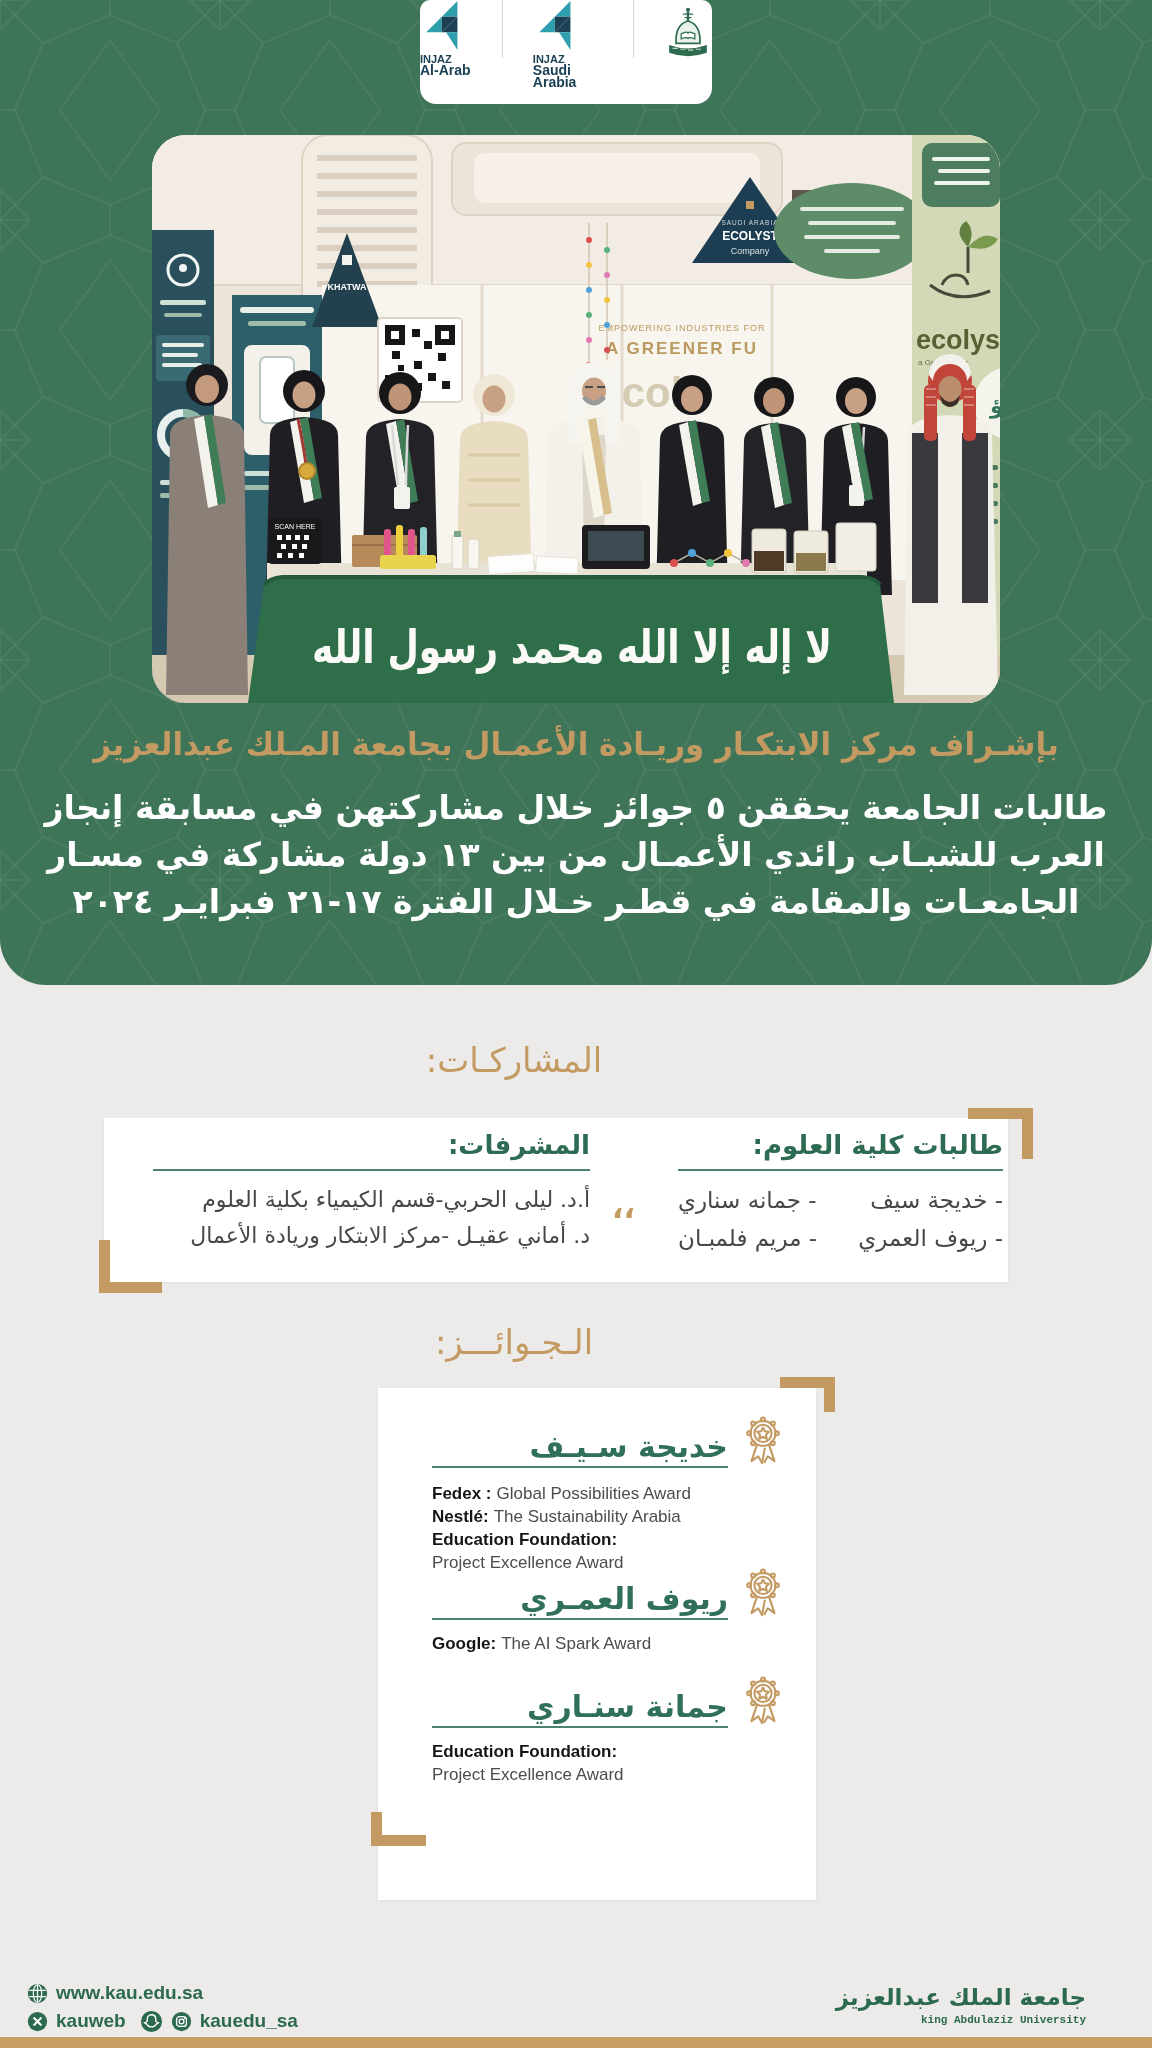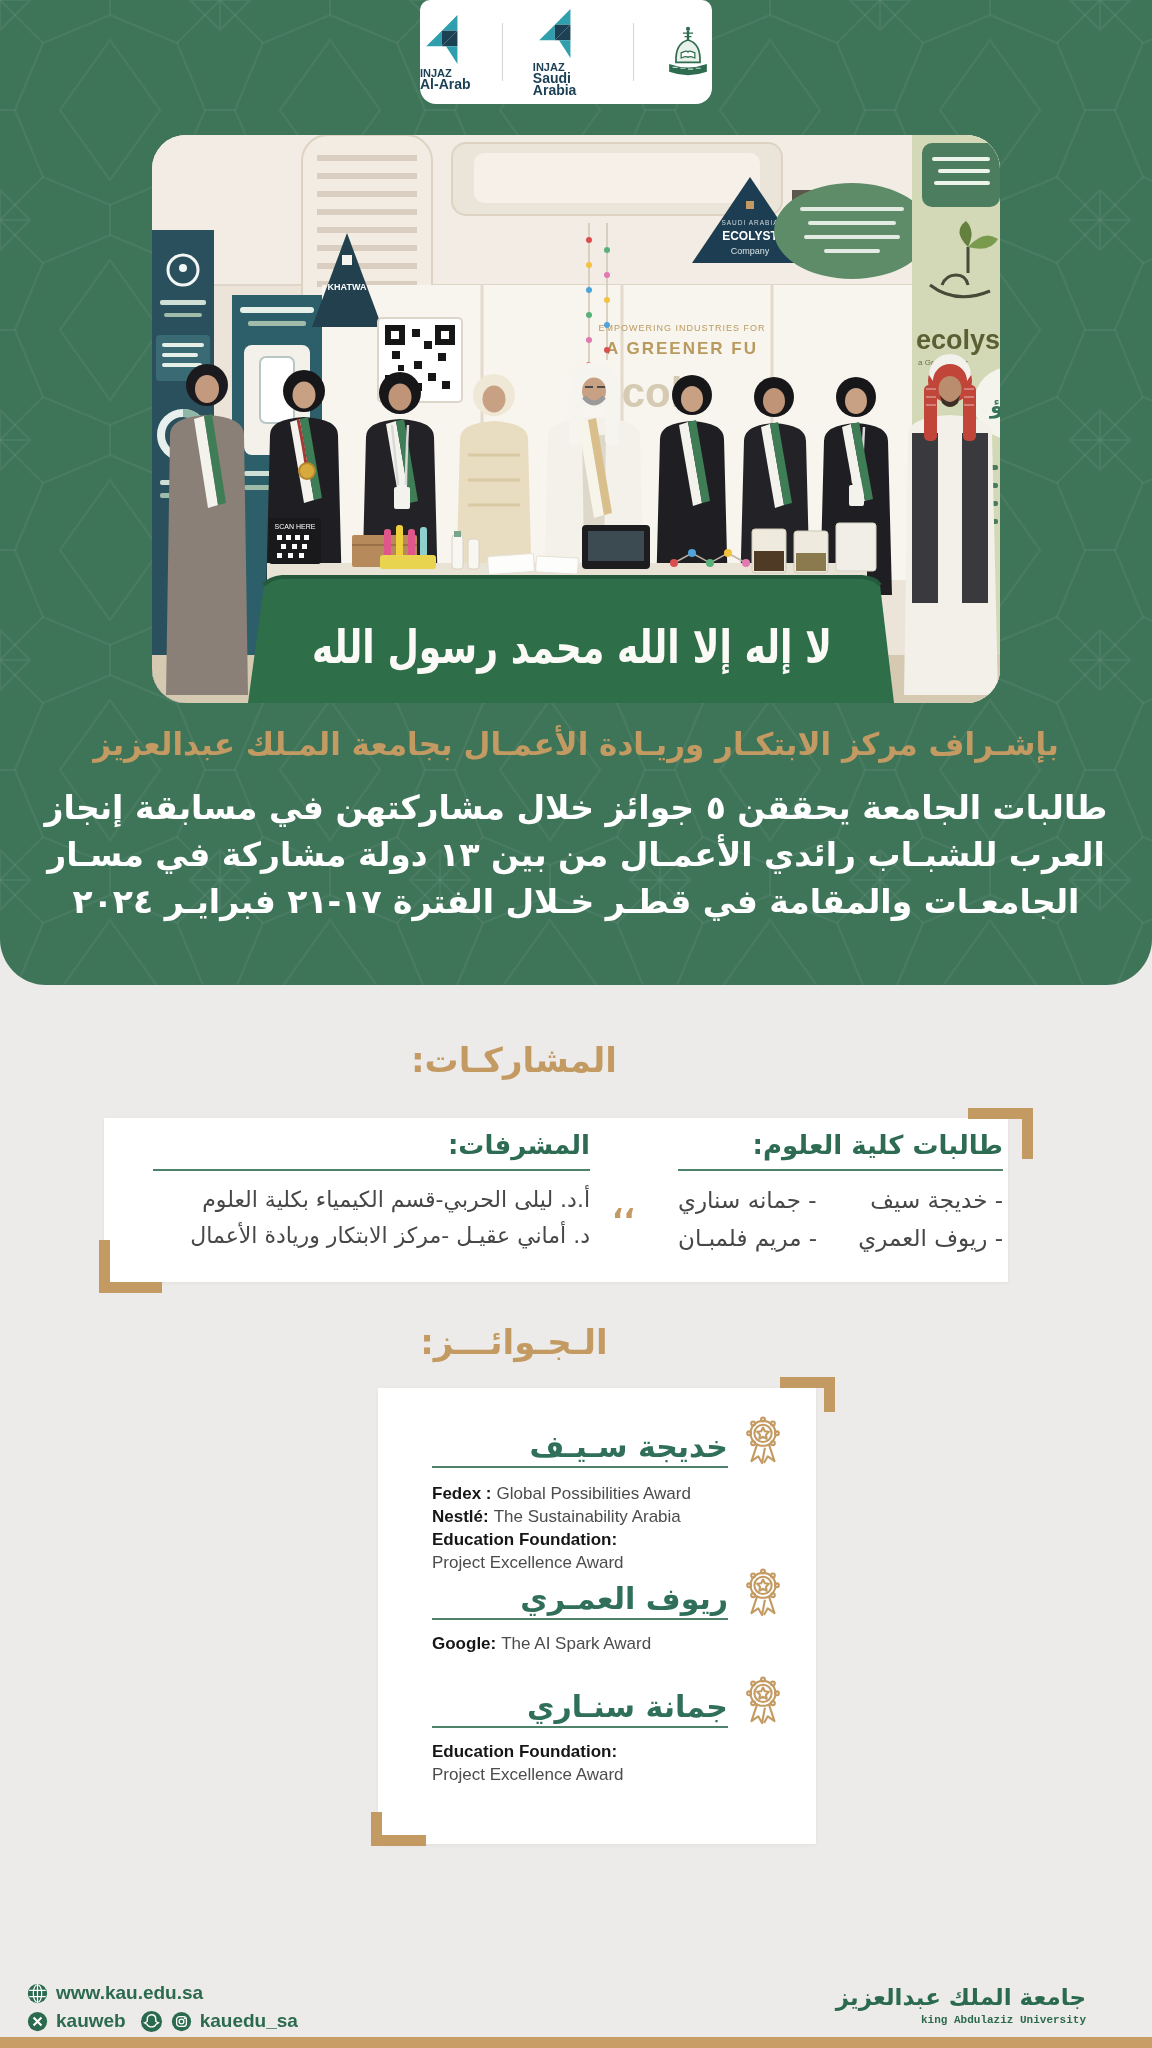--- a/index.html
+++ b/index.html
@@ -7,40 +7,40 @@
           font-family:"DejaVu Sans","Liberation Sans",sans-serif;}
   :root{}
   .canvas{--green:#3e7458;--gold:#c49a63;--dgreen:#2e6b53;--rule:#4f826a;}
 
   
   .hero{position:absolute;left:0;top:0;width:1152px;height:985px;background:#3e7458;
         border-radius:0 0 46px 46px;}
   .hero svg.pat{position:absolute;inset:0;border-radius:0 0 46px 46px;}
 
   .logo-box{position:absolute;left:420px;top:0;width:292px;height:104px;background:#fff;
-            border-radius:10px 10px 16px 16px;display:flex;align-items:center;justify-content:center;gap:30px;}
+            border-radius:10px 10px 16px 16px;display:flex;align-items:flex-start;justify-content:center;gap:30px;}
   .injaz{display:flex;flex-direction:column;align-items:flex-start;}
   .injaz .txt{font-family:"Liberation Sans",sans-serif;color:#1c4155;font-weight:bold;line-height:11px;font-size:11px;margin-top:2px;}
   .injaz .txt .l2{font-size:14px;font-weight:bold;}
   .logo-div{width:1px;height:58px;background:#d8d6d2;}
 
   
   .photo{position:absolute;left:152px;top:135px;width:848px;height:568px;border-radius:34px;
          overflow:hidden;background:#ece3d9;}
 
   
   .hero-title{position:absolute;left:0;top:726px;width:1152px;text-align:center;color:var(--gold);
               font-size:31px;font-weight:bold;white-space:nowrap;direction:rtl;}
   .hero-body{position:absolute;left:0;top:784px;width:1152px;text-align:center;color:#ffffff;
              font-size:33px;font-weight:bold;direction:rtl;}
   .hero-body p{margin:0;line-height:47px;white-space:nowrap;}
 
   
   .sec-title{position:absolute;left:0;width:1028px;text-align:center;color:var(--gold);
-             font-size:34px;font-weight:bold;direction:rtl;}
+             font-size:34px;font-weight:normal;direction:rtl;}
 
   
   .card{position:absolute;background:#ffffff;box-shadow:0 1px 4px rgba(0,0,0,0.05);}
   .bracket{position:absolute;}
   .b-tr{border-top:11px solid var(--gold);border-right:11px solid var(--gold);}
   .b-bl{border-bottom:11px solid var(--gold);border-left:11px solid var(--gold);}
 
   .col-title{color:var(--dgreen);font-size:26px;font-weight:bold;direction:rtl;text-align:right;line-height:34px;}
   .col-rule{border-bottom:2px solid var(--rule);margin-top:7px;}
   .pair-row{display:flex;justify-content:space-between;direction:rtl;color:#474747;font-size:23px;line-height:30px;margin-top:14px;}
@@ -459,21 +459,21 @@
 
   <div style="position:absolute;left:153px;top:1128px;width:437px;">
     <div class="col-title">المشرفات:</div>
     <div class="col-rule"></div>
     <div class="sup-row">أ.د. ليلى الحربي-قسم الكيمياء بكلية العلوم</div>
     <div class="sup-row" style="margin-top:6px;">د. أماني عقيـل -مركز الابتكار وريادة الأعمال</div>
   </div>
 
   <div class="sec-title" style="top:1322px;">الـجـوائـــز:</div>
 
-  <div class="card" style="left:378px;top:1388px;width:438px;height:456px;">
+  <div class="card" style="left:378px;top:1388px;width:438px;height:512px;">
 
     <div class="entry" style="top:30px;">
       <div class="name-row">
         <span class="name">خديجة سـيـف</span>
         <span class="medal">
           <svg viewBox="0 0 48 52" width="46" height="50">
             <g fill="none" stroke="#c49a63" stroke-width="2.2" stroke-linejoin="round">
               <path d="M18 29 L12 47 L19 42 L23 49 L26 33"></path>
                 <path d="M30 29 L36 47 L29 42 L25 49"></path>
               <circle cx="24" cy="18" r="13"></circle>

